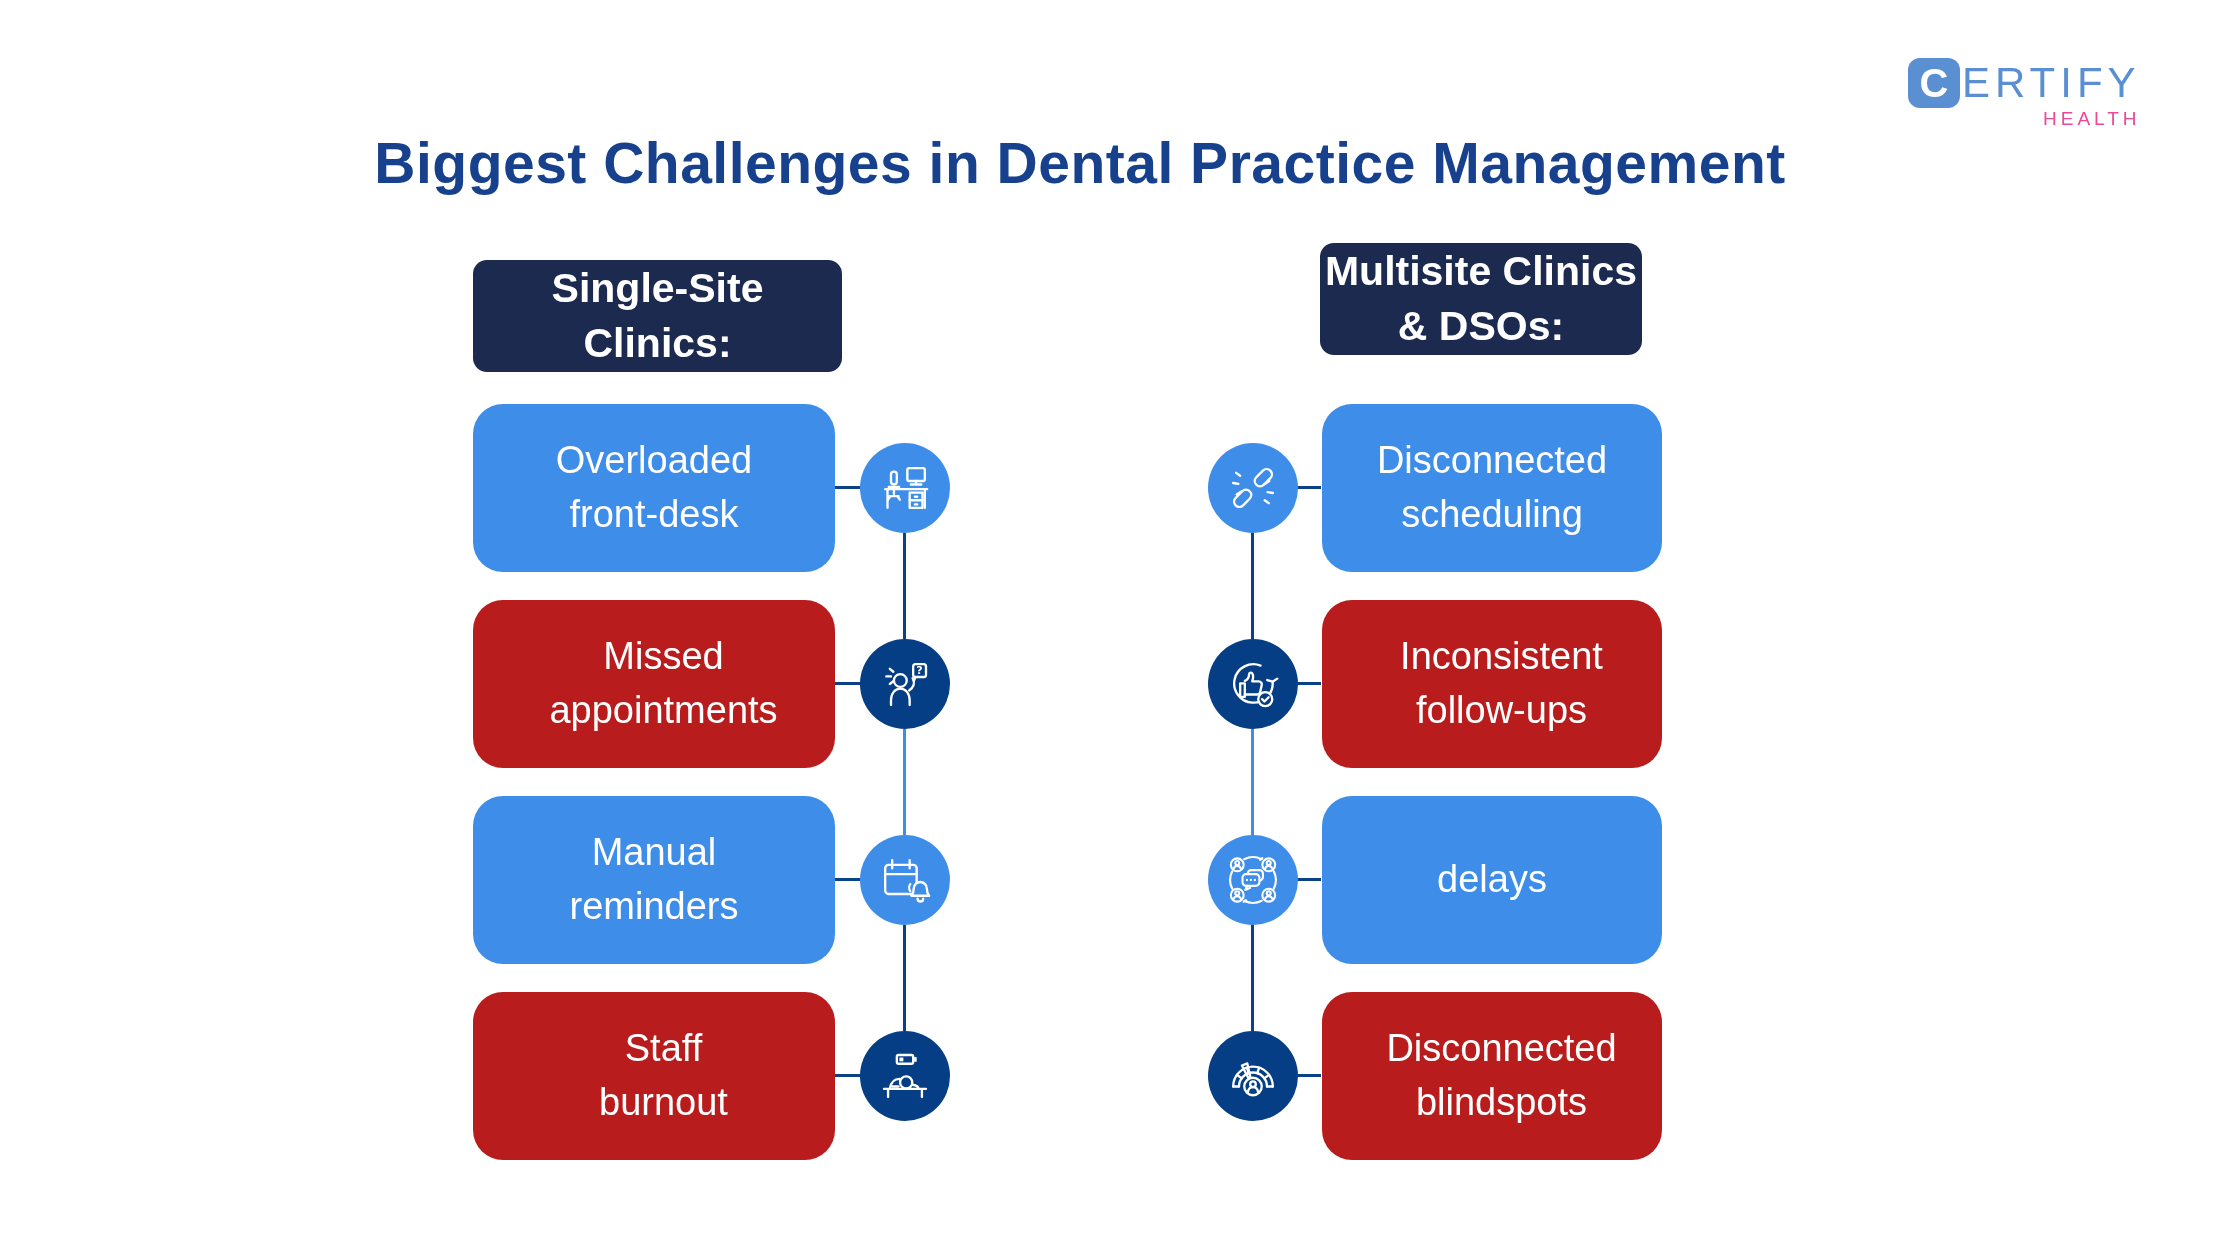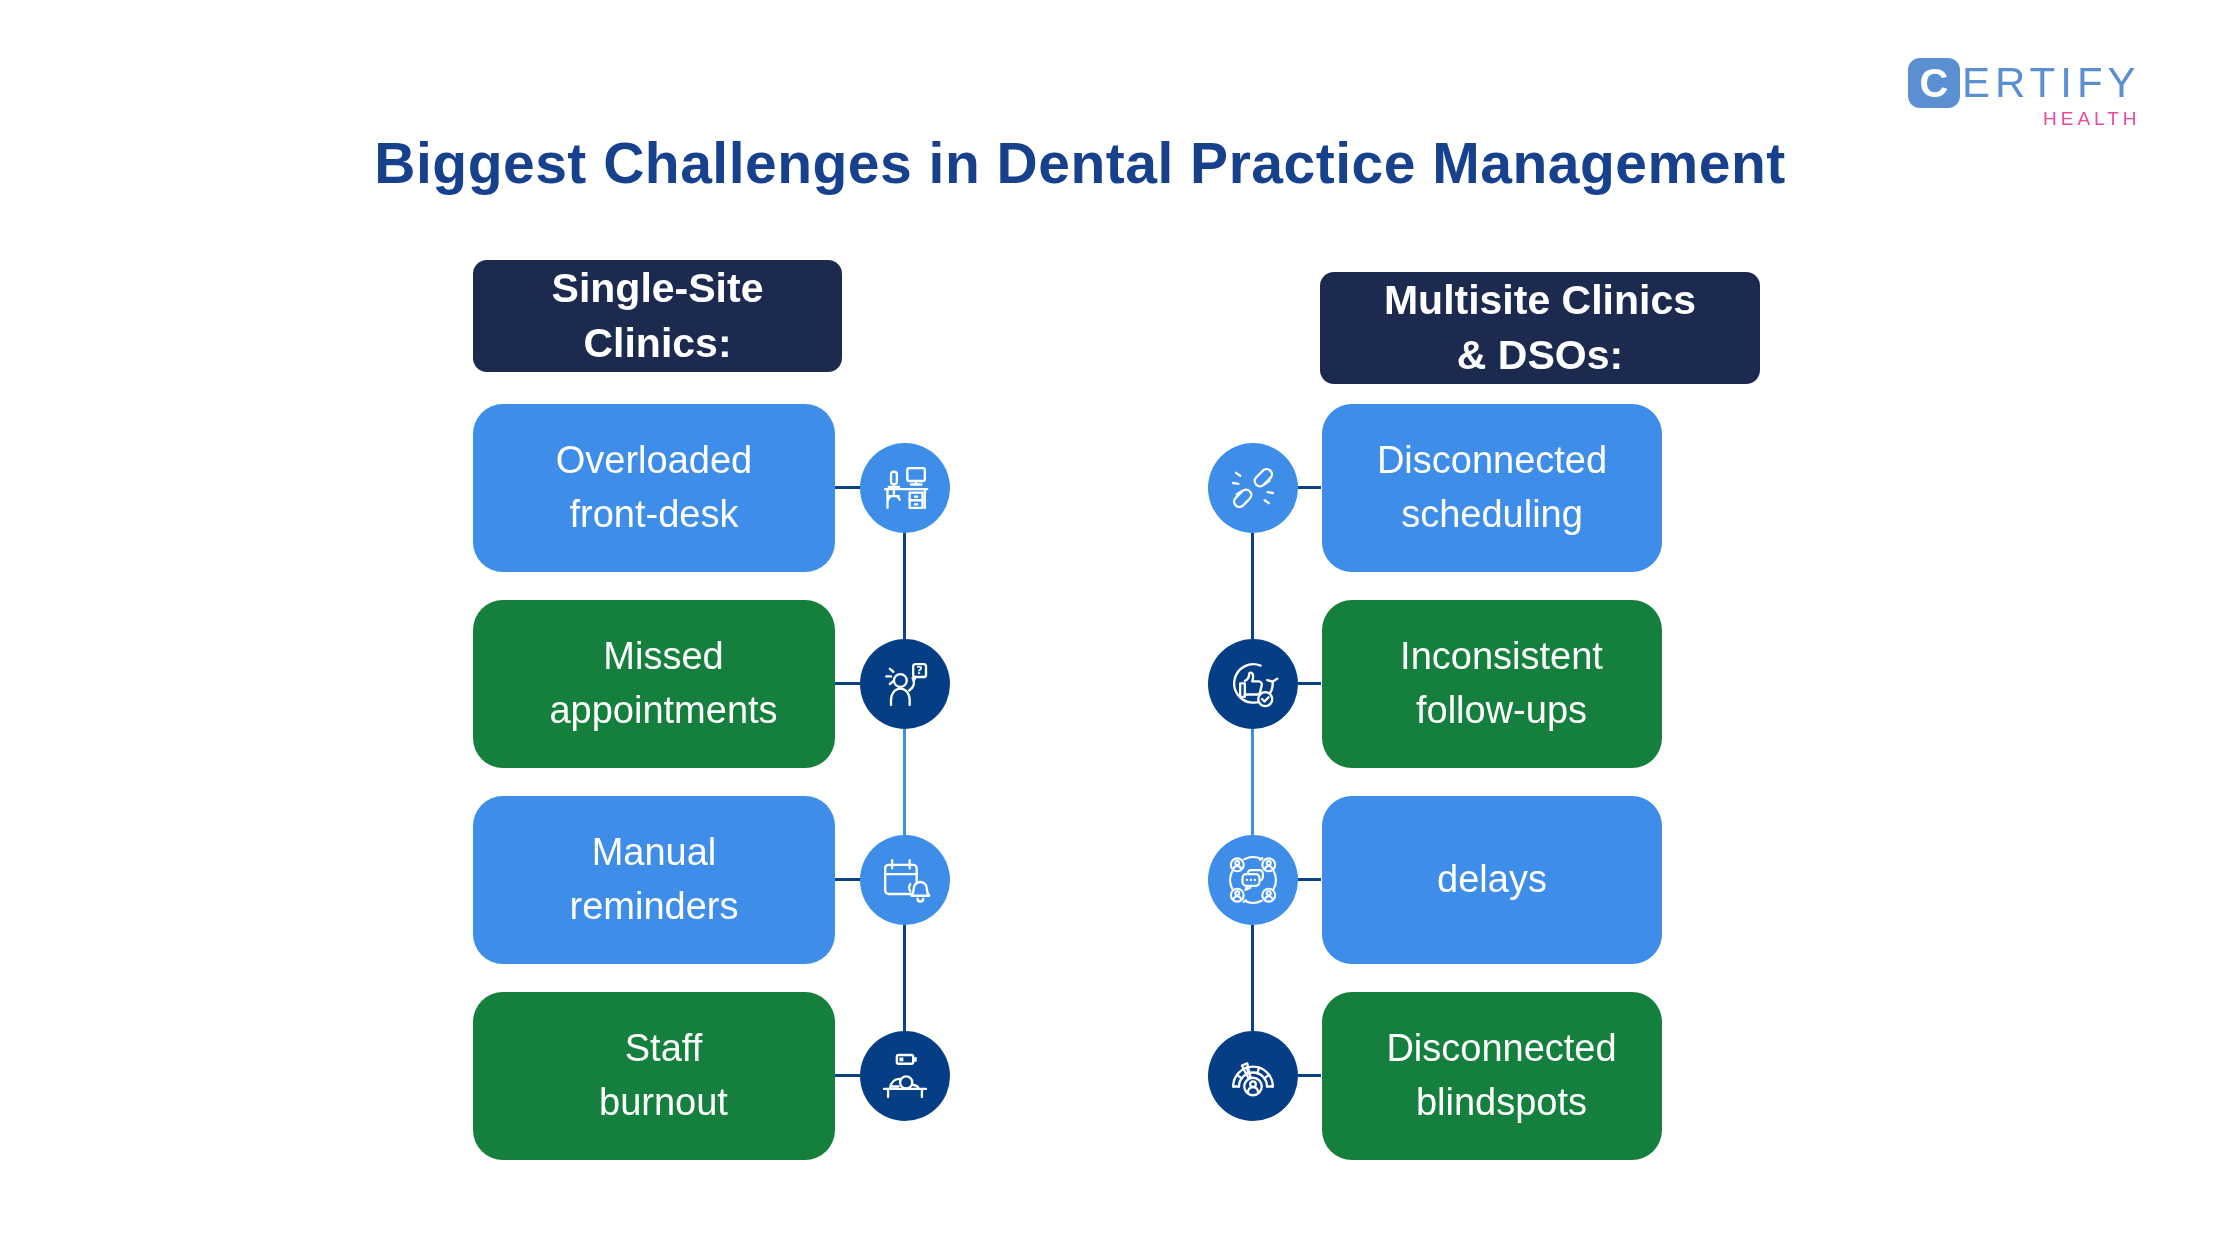--- a/index.html
+++ b/index.html
@@ -17,28 +17,28 @@
   .logo-mark { width:52px; height:50px; background:#5a8fd1; border-radius:12px; color:#ffffff;
                font-weight:700; font-size:40px; display:flex; align-items:center; justify-content:center; }
   .logo-name { font-size:42px; font-weight:400; color:#5a8fd1; letter-spacing:5px; margin-left:2px; }
   .logo-sub { font-size:19px; font-weight:400; color:#ec4899; letter-spacing:4px; margin-top:0px; }
 
   
   .col-header { position:absolute; background:#1b2a4e; color:#ffffff; border-radius:14px;
                 display:flex; flex-direction:column; align-items:center; justify-content:center;
                 font-weight:700; font-size:41px; line-height:1.35; text-align:center; }
   .col-header.left  { left:473px;  top:260px; width:369px; height:112px; }
-  .col-header.right { left:1320px; top:272px; width:440px; height:112px; }
+  .col-header.right { left:1320px; top:243px; width:322px; height:112px; }
 
   
   .box { position:absolute; border-radius:30px; color:#ffffff; height:168px;
          display:flex; flex-direction:column; align-items:center; justify-content:center;
          font-size:38px; font-weight:500; line-height:1.42; text-align:center; }
   .box.light { background:#3e8ee9; }
-  .box.dark  { background:#15803d;padding-left:19px; }
+  .box.dark  { background:#b91c1c;padding-left:19px; }
   .box.lcol { left:473px;  width:362px; }
   .box.rcol { left:1322px; width:340px; }
   .row1 { top:404px; } .row2 { top:600px; } .row3 { top:796px; } .row4 { top:992px; }
 
   
   .circle { position:absolute; width:90px; height:90px; border-radius:50%;
             display:flex; align-items:center; justify-content:center; }
   .circle.light { background:#3e8ee9; }
   .circle.dark  { background:#063e86; }
   .circle.lcol { left:860px; }

